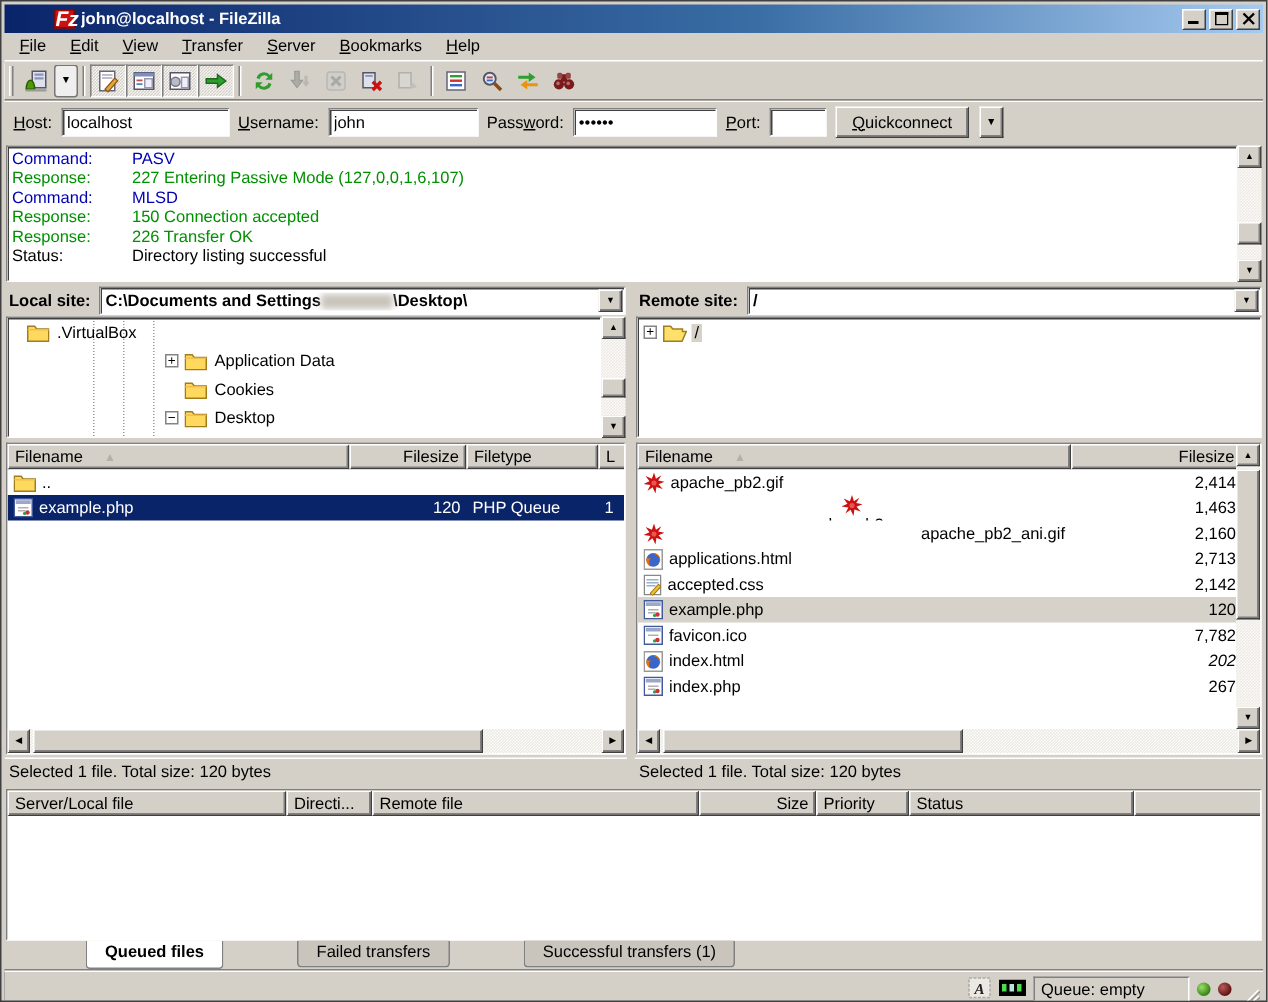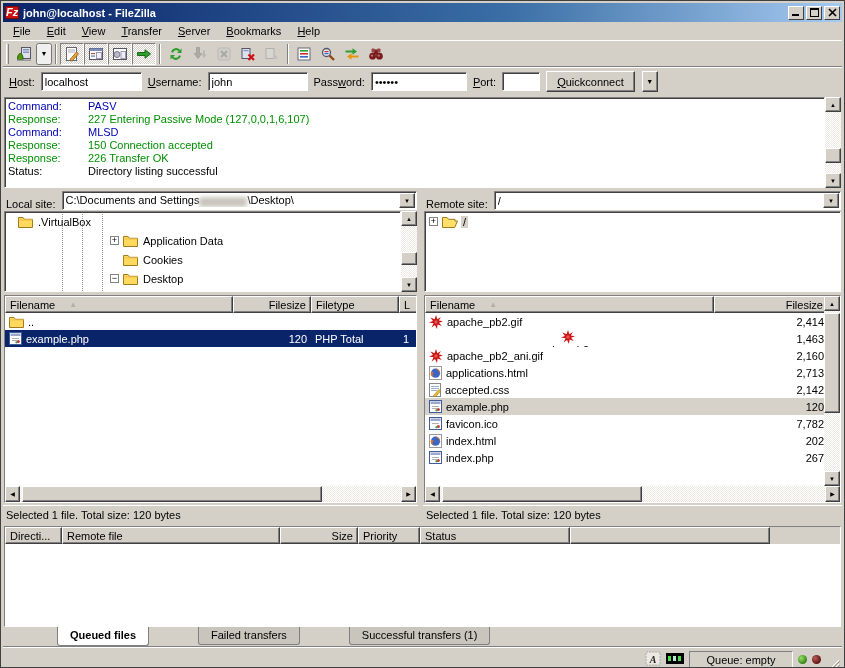--- a/index.html
+++ b/index.html
@@ -9,21 +9,21 @@
     background:#D4D0C8;
     border:1px solid #404040;
     padding:2px;
     font-family:"Liberation Sans",sans-serif;
     font-size:11px;color:#000;
     display:flex;flex-direction:column;
     position:relative;overflow:hidden;
   }
   
   .titlebar{height:19px;flex:0 0 19px;background:linear-gradient(to right,#0A246A,#3A6EA5 60%,#A6CAF0);display:flex;align-items:center;padding:0 2px;color:#fff;}
-  .fz-icon{width:14px;height:13px;background:#CC1111;border:1px solid #7a0808;color:#fff;font-weight:bold;font-style:italic;font-size:11px;line-height:11px;text-align:center;margin-right:4px;flex:0 0 auto;}
+  .fz-icon{width:14px;height:13px;background:#CC1111;border:1px solid #7a0808;color:#fff;font-weight:bold;font-style:italic;font-size:14px;line-height:11px;text-align:center;margin-right:4px;flex:0 0 auto;margin-left:31px;}
   .title-text{font-weight:bold;flex:1;white-space:nowrap;overflow:hidden;}
   .winbtns{display:flex;gap:2px;}
   .winbtn{width:16px;height:14px;background:#D4D0C8;border-top:1px solid #fff;border-left:1px solid #fff;border-right:1px solid #404040;border-bottom:1px solid #404040;display:flex;align-items:center;justify-content:center;}
   .winbtn svg{display:block;}
   
   .menubar{height:19px;flex:0 0 19px;display:flex;align-items:center;padding-left:2px;border-bottom:1px solid #fff;}
   .menu-item{padding:2px 8px;}
   u{text-decoration:underline;}
   
   .toolbar{height:26px;flex:0 0 26px;display:flex;align-items:center;padding-left:2px;border-bottom:1px solid #808080;box-shadow:0 1px 0 #fff;}
@@ -58,21 +58,21 @@
   .hsb .sb-btn{width:15px;height:16px;}
   .sb-track{flex:1;position:relative;background-color:#ECE9E2;
     background-image:linear-gradient(45deg,#fff 25%,transparent 25%,transparent 75%,#fff 75%),linear-gradient(45deg,#fff 25%,transparent 25%,transparent 75%,#fff 75%);
     background-size:2px 2px;background-position:0 0,1px 1px;}
   .sb-thumb{position:absolute;background:#D4D0C8;border-top:1px solid #fff;border-left:1px solid #fff;border-right:1px solid #404040;border-bottom:1px solid #404040;box-shadow:inset -1px -1px 0 #808080;}
   .vsb .sb-thumb{left:0;right:0;}
   .hsb .sb-thumb{top:0;bottom:0;}
   
   .panes{flex:0 0 333px;display:grid;grid-template-columns:415px 5px 419px;}
   .pane{display:flex;flex-direction:column;overflow:hidden;}
-  .siterow{flex:0 0 21px;display:flex;align-items:flex-end;gap:4px;padding:1px 1px;}
+  .siterow{flex:0 0 21px;display:flex;align-items:center;gap:4px;padding:1px 1px;font-weight:bold;}
   .sitelabel{padding:0 2px;white-space:nowrap;}
   .combo{flex:1;height:19px;display:flex;align-items:center;background:#fff;border-top:1px solid #808080;border-left:1px solid #808080;border-bottom:1px solid #fff;border-right:1px solid #fff;box-shadow:inset 1px 1px 0 #404040;padding-left:3px;overflow:hidden;white-space:nowrap;}
   .combo .txt{flex:1;overflow:hidden;white-space:nowrap;}
   .combo-arrow{flex:0 0 16px;height:15px;background:#D4D0C8;border-top:1px solid #fff;border-left:1px solid #fff;border-right:1px solid #404040;border-bottom:1px solid #404040;box-shadow:inset -1px -1px 0 #808080;font-size:6px;display:flex;align-items:center;justify-content:center;margin-right:1px;}
   .blurbit{display:inline-block;width:48px;height:10px;background:#c9c5bd;filter:blur(2px);vertical-align:middle;border-radius:2px;}
   .treewrap{flex:0 0 81px;display:flex;margin:0 1px;}
   .treearea{flex:1;background:#fff;border-top:1px solid #808080;border-left:1px solid #808080;border-bottom:1px solid #fff;border-right:1px solid #fff;box-shadow:inset 1px 1px 0 #404040;overflow:hidden;position:relative;}
   .treearea.guides{background-image:linear-gradient(#9a968e 1px,transparent 1px),linear-gradient(#9a968e 1px,transparent 1px),linear-gradient(#9a968e 1px,transparent 1px);background-size:1px 2px,1px 2px,1px 2px;background-repeat:repeat-y,repeat-y,repeat-y;background-position:57px 0,77px 0,97px 0;}
   .tree-row{height:19px;display:flex;align-items:center;white-space:nowrap;}
   .expander{flex:0 0 9px;height:9px;background:#fff;border:1px solid #848484;font-size:9px;line-height:7px;text-align:center;margin-right:4px;color:#000;}
@@ -100,21 +100,21 @@
   .statusline{flex:0 0 19px;display:flex;align-items:center;padding:0 3px;border-top:1px solid #fff;margin-top:1px;}
   .splitter{background:#D4D0C8;}
   
   .queueblock{flex:0 0 101px;margin:2px 1px 0 1px;border-top:1px solid #808080;border-left:1px solid #808080;border-bottom:1px solid #fff;border-right:1px solid #fff;box-shadow:inset 1px 1px 0 #404040;background:#fff;display:flex;flex-direction:column;overflow:hidden;}
   .queue-body{flex:1;background:#fff;}
   .tabsrow{flex:0 0 20px;display:flex;align-items:flex-start;padding-left:6px;gap:1px;}
   .tab{height:18px;padding:2px 12px;background:#c9c5bd;border:1px solid #808080;border-top:none;border-radius:0 0 3px 3px;white-space:nowrap;margin-left:48px;}
   .tab.active{background:#fff;font-weight:bold;height:19px;border-color:#808080;}
   
   .statusbar{flex:0 0 24px;display:flex;align-items:center;justify-content:flex-end;gap:5px;border-top:1px solid #fff;box-shadow:0 -1px 0 #808080;padding:0 2px;}
-  .sb-panel{width:104px;height:18px;border-top:1px solid #808080;border-left:1px solid #808080;border-bottom:1px solid #fff;border-right:1px solid #fff;background:#D4D0C8;display:flex;align-items:center;padding:0 15px;white-space:nowrap;justify-content:center;}
+  .sb-panel{width:104px;height:18px;border-top:1px solid #808080;border-left:1px solid #808080;border-bottom:1px solid #fff;border-right:1px solid #fff;background:#D4D0C8;display:flex;align-items:center;padding:0 4px;white-space:nowrap;}
   .led{width:9px;height:9px;border-radius:50%;}
   .led-green{background:radial-gradient(circle at 35% 35%,#9ae06a,#2e7d0e 75%);}
   .led-red{background:radial-gradient(circle at 35% 35%,#b85a5a,#5a0e0e 75%);}
   .grip{width:14px;height:14px;align-self:flex-end;}
 </style>
 </head>
 <body>
 
 <div class="win">
 
@@ -256,21 +256,21 @@
           <circle cx="4.6" cy="10.2" r="3.4" fill="#7a1a1a"></circle>
           <circle cx="11.4" cy="10.2" r="3.4" fill="#7a1a1a"></circle>
           <circle cx="4" cy="9.6" r="1.2" fill="#b07070"></circle>
           <circle cx="10.8" cy="9.6" r="1.2" fill="#b07070"></circle>
         </svg>
       </button>
     </div>
 
   <div class="quickbar" id="quickbar">
       <span class="qc-label"><u>H</u>ost:</span>
-      <input class="qc-input sunken" readonly="" value="localhost" style="width: 101px;">
+      <input class="qc-input sunken" readonly="" value="localhost" style="width: 112px;">
       <span class="qc-label"><u>U</u>sername:</span>
       <input class="qc-input sunken" readonly="" value="john" style="width: 100px;">
       <span class="qc-label">Pass<u>w</u>ord:</span>
       <input class="qc-input sunken" readonly="" value="••••••" style="width: 96px;">
       <span class="qc-label"><u>P</u>ort:</span>
       <input class="qc-input sunken" readonly="" style="width: 38px;">
       <button class="btn"><u>Q</u>uickconnect</button>
       <button class="btn-dd">▼</button>
     </div>
 
@@ -402,21 +402,21 @@
                     <circle cx="9.3" cy="9.6" r="1.5" fill="#cc3333"></circle>
                     <circle cx="7.4" cy="10.3" r="1.1" fill="#2f9e44"></circle>
                   </svg>
                 </span>
                 <span>example.php</span>
               </div>
               <div class="cell right" style="width: 78px;">
                 <span>120</span>
               </div>
               <div class="cell" style="width: 88px;">
-                <span>PHP Total</span>
+                <span>PHP Queue</span>
               </div>
               <div class="cell" style="width: 40px;">
                 <span>1</span>
               </div>
             </div>
           </div>
         <div class="hsb">
           <div class="sb-btn">◀</div>
           <div class="sb-track">
               <div class="sb-thumb" style="left:2px;width:300px;"></div>
@@ -494,21 +494,21 @@
                     <circle cx="7" cy="7" r="1.7" fill="#E85555"></circle>
                   </svg>
                 </span>
                 <span>apache_pb2.png</span>
               </div>
               <div class="cell right" style="width: 114px;">
                 <span>1,463</span>
               </div>
             </div>
             <div class="lv-row">
-              <div class="cell" style="width: 289px;">
+              <div class="cell" style="width: 289px; justify-content: space-between;">
                 <span class="icon">
                   <svg width="14" height="14" viewBox="0 0 14 14">
                     <path d="M7 0 8.3 4.2 11.9 1.9 9.8 5.4 14 6.2 10 7.8 12.8 11 8.6 9.6 8 14 6 9.9 2.6 12.4 4.6 8.3 0 7.6 4 5.9 1.4 2.4 5.6 4.2Z" fill="#CC1111"></path>
                     <circle cx="7" cy="7" r="1.7" fill="#E85555"></circle>
                   </svg>
                 </span>
                 <span>apache_pb2_ani.gif</span>
               </div>
               <div class="cell right" style="width: 114px;">
                 <span>2,160</span>
@@ -587,21 +587,21 @@
                 <span class="icon">
                   <svg width="13" height="14" viewBox="0 0 13 14">
                     <rect x=".5" y=".5" width="12" height="13" fill="#fff" stroke="#9a9a9a"></rect>
                     <circle cx="6.5" cy="7.2" r="4.6" fill="#3A66C8"></circle>
                     <path d="M6.5 2.6a4.6 4.6 0 0 1 4.3 6.2 5 5 0 0 0-2.2-4.8 3.4 3.4 0 0 1-2.1-1.4Z" fill="#E8720C"></path>
                     <path d="M2.1 5.8a4.6 4.6 0 0 0 2.5 5.8 4.2 4.2 0 0 1 .4-5.6 3 3 0 0 1-2.9-.2Z" fill="#E8720C"></path>
                   </svg>
                 </span>
                 <span>index.html</span>
               </div>
-              <div class="cell right" style="width: 114px;">
+              <div class="cell right" style="width: 114px; font-style: italic;">
                 <span>202</span>
               </div>
             </div>
             <div class="lv-row">
               <div class="cell" style="width: 289px;">
                 <span class="icon">
                   <svg width="13" height="13" viewBox="0 0 13 13">
                     <rect x=".5" y=".5" width="12" height="12" fill="#fff" stroke="#405a9a"></rect>
                     <rect x="1.5" y="1.5" width="10" height="2.5" fill="#9aa8cc"></rect>
                     <rect x="3" y="6" width="7" height="1" fill="#b0b0b0"></rect>
@@ -627,20 +627,23 @@
       </div>
       <div class="gap1"></div>
       <div class="statusline">
           <span>Selected 1 file. Total size: 120 bytes</span>
         </div>
     </div>
   </div>
 
   <div class="queueblock">
     <div class="lv-header" id="queue-header">
+        <div class="lv-hcell" style="width: 186px;">
+          <span>Server/Local file</span>
+        </div>
         <div class="lv-hcell" style="width: 57px;">
           <span>Directi...</span>
         </div>
         <div class="lv-hcell" style="width: 218px;">
           <span>Remote file</span>
         </div>
         <div class="lv-hcell right" style="width: 78px;">
           <span>Size</span>
         </div>
         <div class="lv-hcell" style="width: 62px;">

